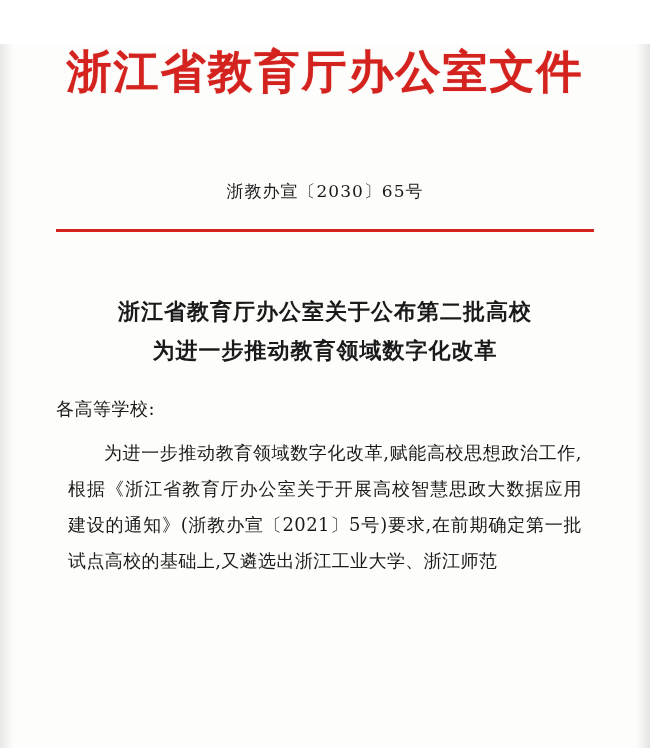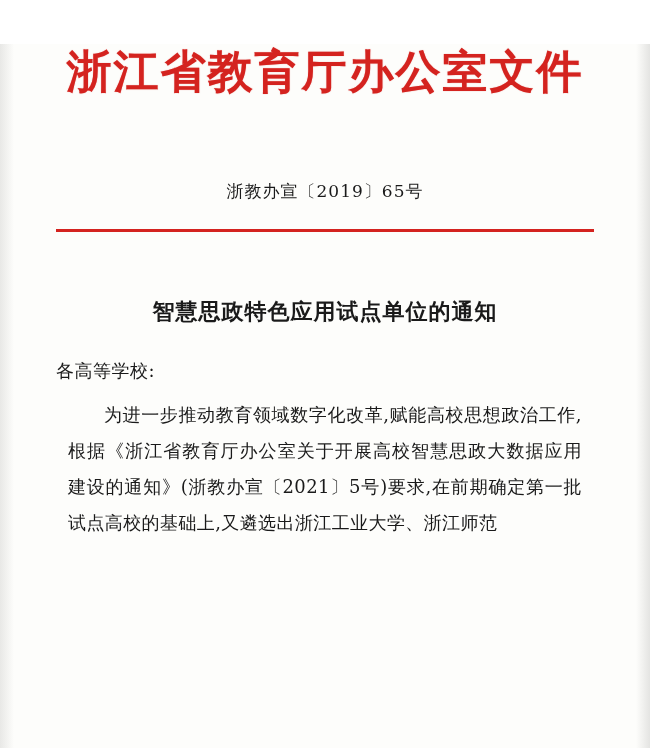--- a/index.html
+++ b/index.html
@@ -99,26 +99,27 @@
 </head>
 <body>
 
 <div class="page">
 
   <div class="edge-left"></div>
   <div class="edge-right"></div>
 
   <div class="doc-title">浙江省教育厅办公室文件</div>
 
-  <div class="doc-number">浙教办宣〔2019〕65号</div>
+  <div class="doc-number">浙教办宣〔2030〕65号</div>
 
   <div class="red-rule"></div>
 
   <div class="subject">
-    <span class="line">智慧思政特色应用试点单位的通知</span>
+    <span class="line">浙江省教育厅办公室关于公布第二批高校</span>
+    <span class="line">为进一步推动教育领域数字化改革</span>
   </div>
 
   <div class="salutation">各高等学校:</div>
 
   <div class="body-text">
     <p>为进一步推动教育领域数字化改革,赋能高校思想政治工作,根据《浙江省教育厅办公室关于开展高校智慧思政大数据应用建设的通知》(浙教办宣〔2021〕5号)要求,在前期确定第一批试点高校的基础上,又遴选出浙江工业大学、浙江师范</p>
   </div>
 
 </div>
 

